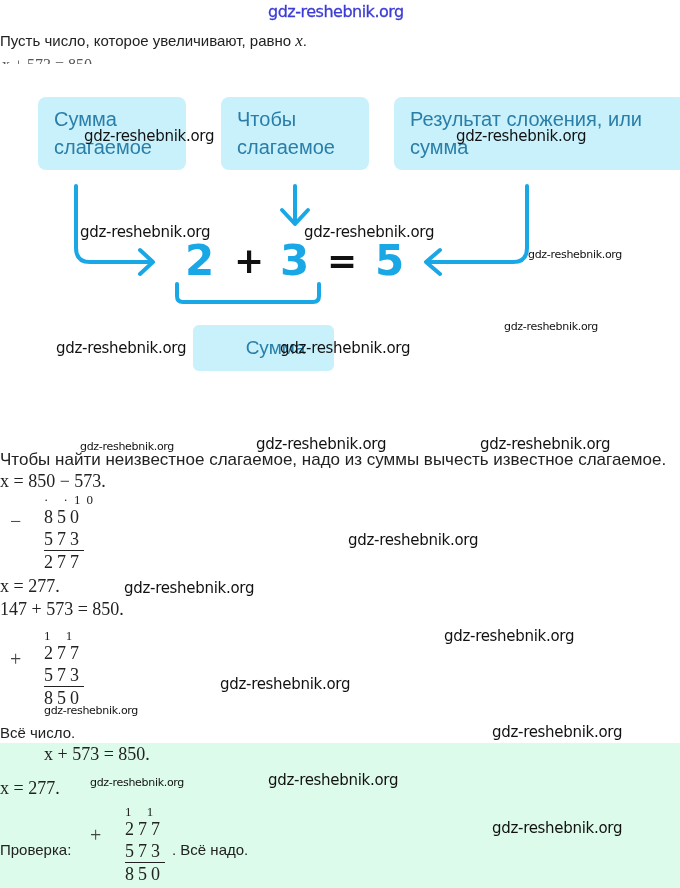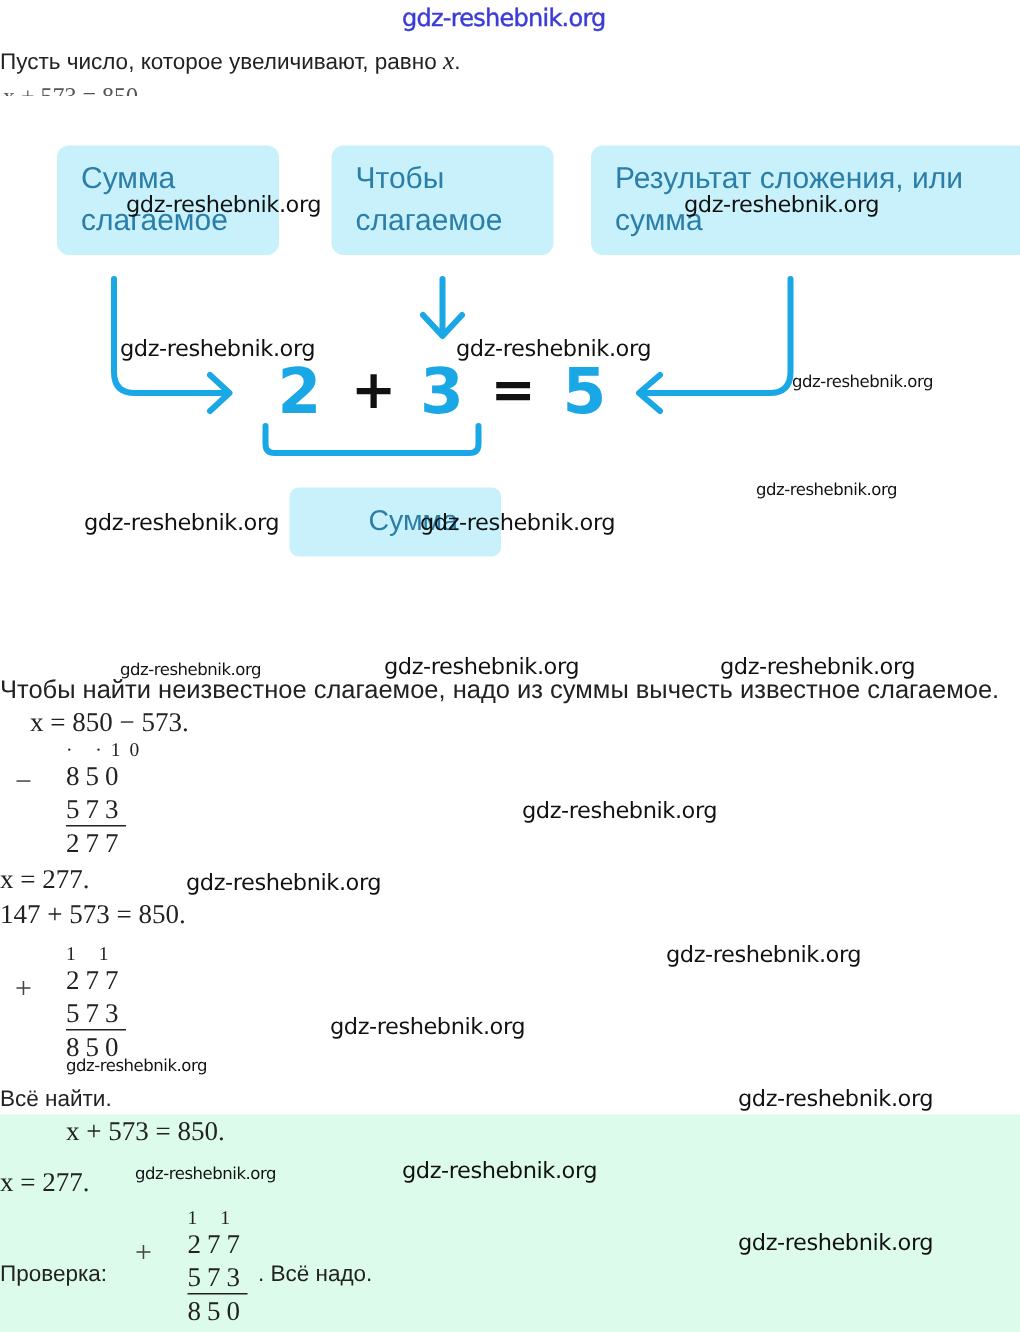--- a/index.html
+++ b/index.html
@@ -85,21 +85,21 @@
 <div class="abs big-num" style="left:280px; top:236px;">3</div>
 <div class="abs big-op" style="left:327px; top:240px;">=</div>
 <div class="abs big-num" style="left:375px; top:236px;">5</div>
 
 <div class="abs sum-box" style="left:193px; top:325px; width:105px; height:46px;">
   <span style="margin-left:-12px;">Сумма</span>
 </div>
 
 <div class="abs txt" style="left:0; top:450px; font-size:17px;">Чтобы найти неизвестное слагаемое, надо из суммы вычесть известное слагаемое.</div>
 
-<div class="abs math" style="left:0; top:471px;margin-left:20px;">x = 850 − 573.</div>
+<div class="abs math" style="left:0; top:471px;">x = 850 − 573.</div>
 
 <div class="abs op" style="left:10px; top:510px;">−</div>
 <div class="abs col" style="left:44px; top:494px;">
   <div class="carry">·  ·10</div>
   <div class="row">850</div>
   <div class="row">573</div>
   <div class="rule"></div>
   <div class="row">277</div>
 </div>
 
@@ -108,21 +108,21 @@
 
 <div class="abs op" style="left:10px; top:648px;">+</div>
 <div class="abs col" style="left:44px; top:630px;">
   <div class="carry">1 1</div>
   <div class="row">277</div>
   <div class="row">573</div>
   <div class="rule"></div>
   <div class="row">850</div>
 </div>
 
-<div class="abs txt" style="left:0; top:724px;">Всё найти.</div>
+<div class="abs txt" style="left:0; top:724px;">Всё число.</div>
 
 <div class="green-panel"></div>
 <div class="abs math" style="left:4px; top:744px;padding-left:40px;">x + 573 = 850.</div>
 <div class="abs math" style="left:0; top:778px;">x = 277.</div>
 
 <div class="abs txt" style="left:0; top:841px;">Проверка:</div>
 <div class="abs op" style="left:90px; top:824px;">+</div>
 <div class="abs col" style="left:125px; top:806px;">
   <div class="carry">1 1</div>
   <div class="row">277</div>

